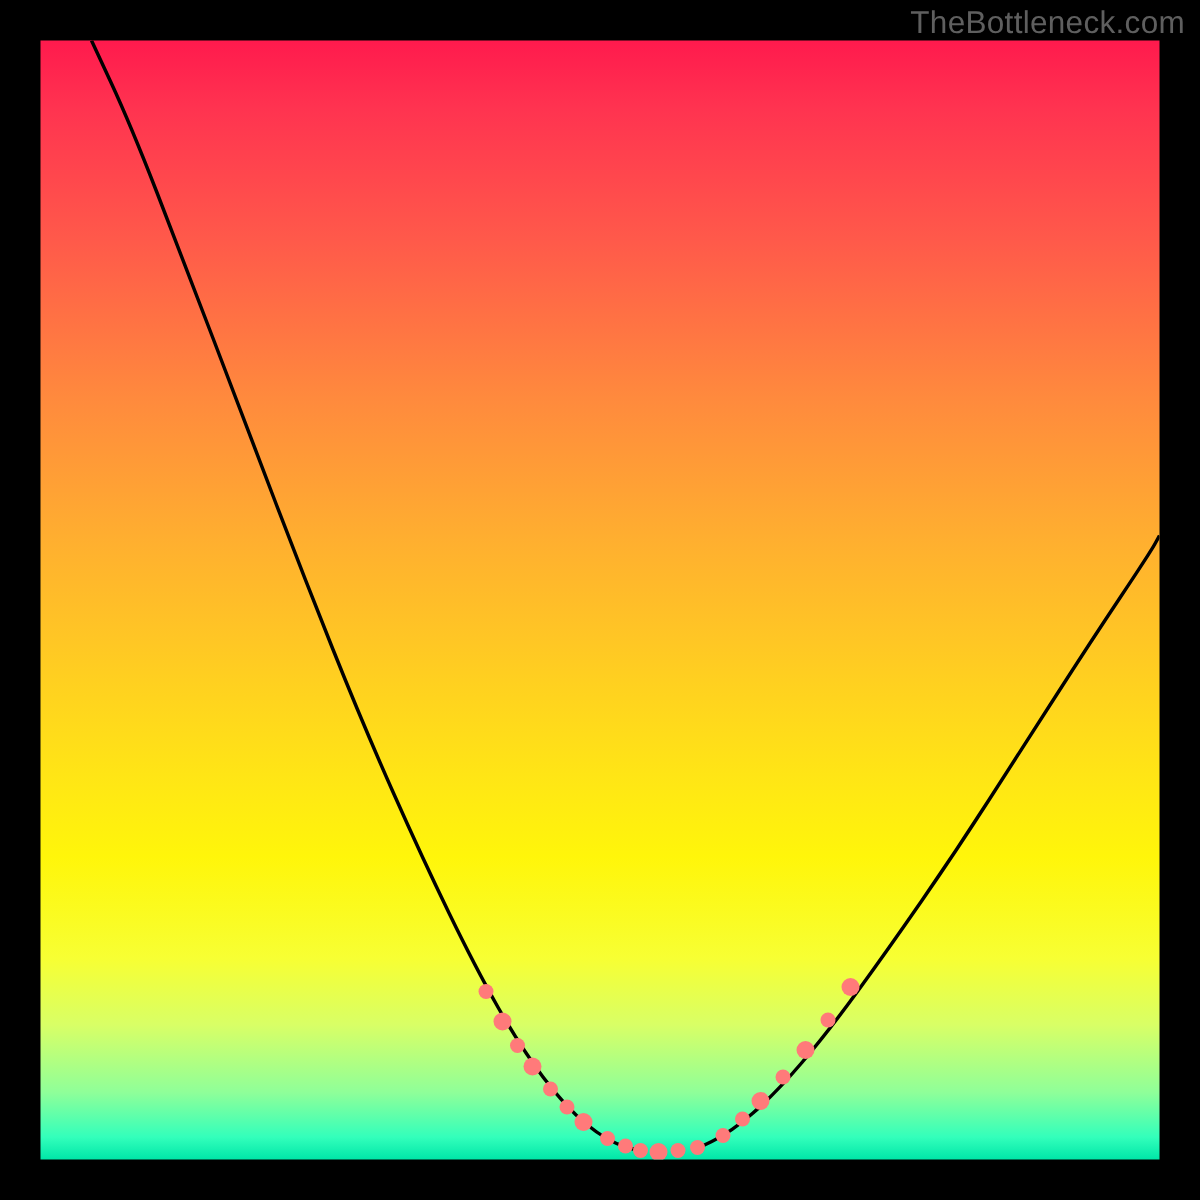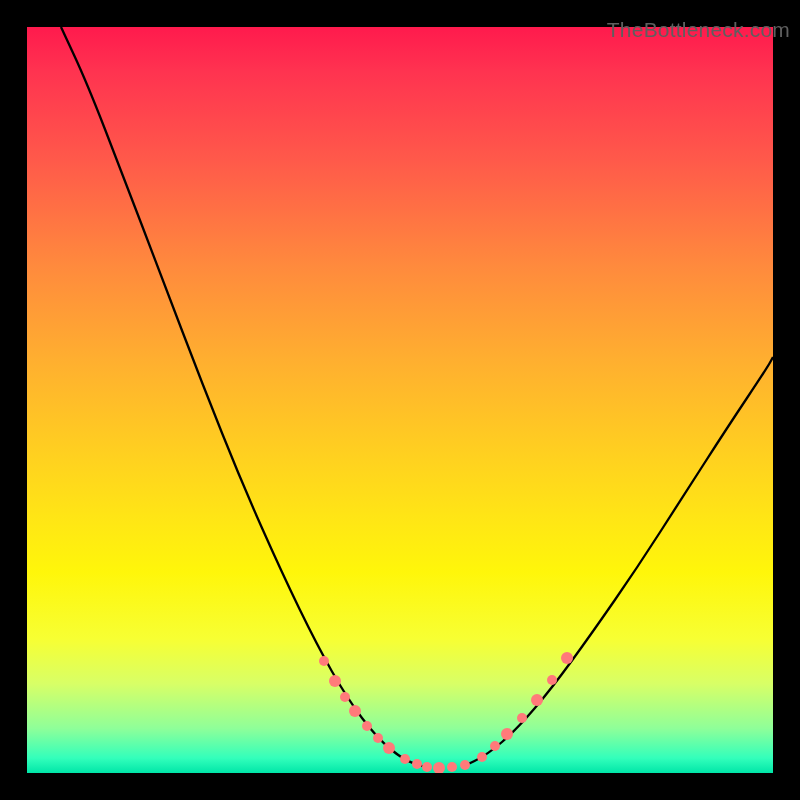--- a/index.html
+++ b/index.html
@@ -34,21 +34,20 @@
   }
   .watermark {
     position: absolute;
     top: 4px;
     right: 10px;
     color: #5f5f5f;
     font-size: 21px;
     font-weight: 500;
     letter-spacing: 0.2px;
     z-index: 5;
-    margin-top: 14px;
   }
   svg {
     position: absolute;
     left: 0;
     top: 0;
   }
 </style>
 </head>
 <body>
 

